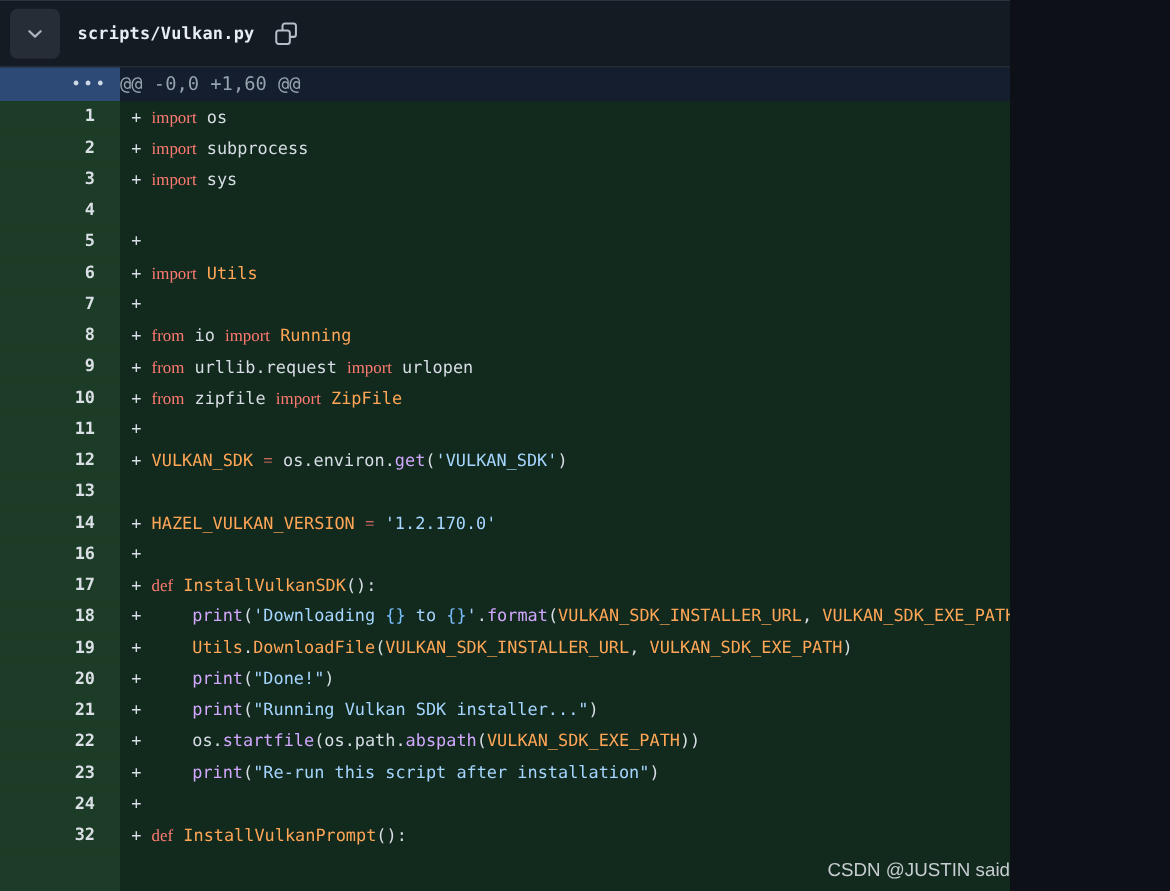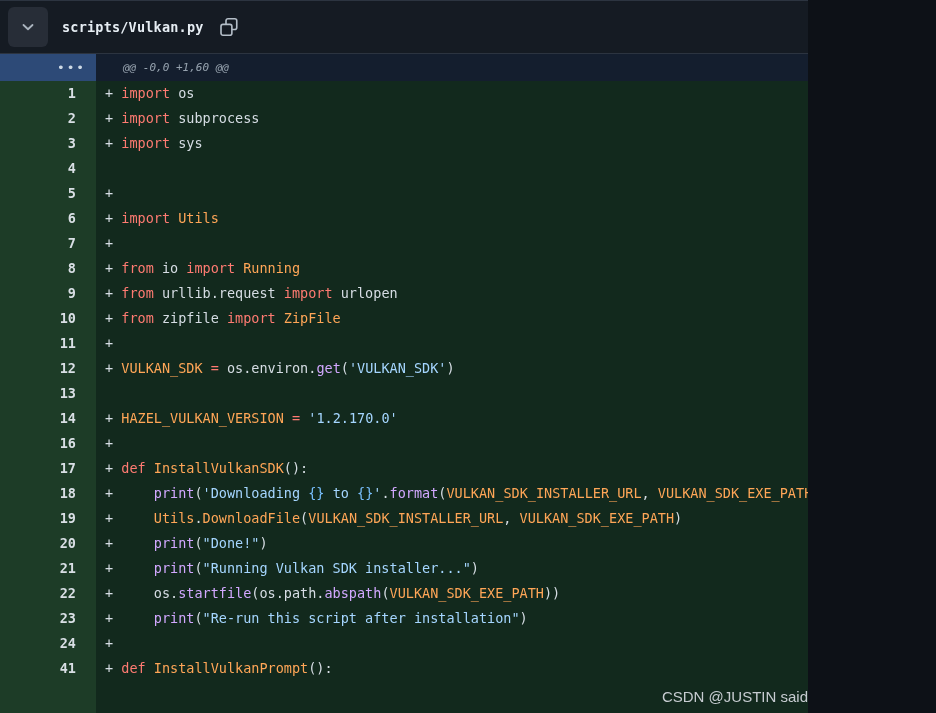--- a/index.html
+++ b/index.html
@@ -37,35 +37,35 @@
   }
   .hunk-row{display:flex;height:27px;flex:0 0 27px;}
   .hunk-gutter{
     width:96px;flex:0 0 96px;background:var(--hunk-gutter-bg);cursor:pointer;
     display:flex;align-items:center;justify-content:flex-end;padding-right:10px;
     border:none;
   }
   .hunk-dots{color:#cdd9e5;font-size:13px;letter-spacing:2px;line-height:1;font-family:"DejaVu Sans",sans-serif;}
   .hunk-text{
     flex:1;background:var(--hunk-bg);color:var(--hunk-text);
-    font-size:11px;line-height:27px;padding-left:27px;white-space:pre;font-style:italic;
+    font-size:15px;line-height:27px;white-space:pre;
   }
   .diff-lines{
     flex:1;
     background:linear-gradient(90deg,var(--add-gutter-bg) 0 96px,var(--add-bg) 96px 100%);
   }
   .diff-line{display:flex;height:25px;}
   .gutter-num{
     width:96px;flex:0 0 96px;background:var(--add-gutter-bg);
     text-align:right;padding-right:20px;color:var(--line-num);
     font-size:13.5px;line-height:25px;font-weight:600;cursor:pointer;
   }
   .code-cell{flex:1;background:var(--add-bg);padding-left:9px;overflow:hidden;}
   .code-text{white-space:pre;font-size:13.5px;line-height:25px;}
-  .tok-k{color:var(--tok-k);}
+  .tok-k{color:var(--tok-k);font-family:Liberation Serif, serif;}
   .tok-e{color:var(--tok-e);}
   .tok-f{color:var(--tok-f);}
   .tok-s{color:var(--tok-s);}
   .tok-b{color:var(--tok-b);}
   .tok-p{color:var(--tok-p);}
   .watermark{
     position:absolute;right:0;bottom:8px;color:var(--watermark);
     font:15px "Liberation Sans","DejaVu Sans",sans-serif;pointer-events:none;
   }
 </style>
@@ -185,19 +185,19 @@
       </div>
       <div class="diff-line">
         <div class="gutter-num">23</div>
         <div class="code-cell"><span class="code-text"><span class="tok-p">+ </span><span class="tok-p">    </span><span class="tok-f">print</span><span class="tok-p">(</span><span class="tok-s">"Re-run this script after installation"</span><span class="tok-p">)</span></span></div>
       </div>
       <div class="diff-line">
         <div class="gutter-num">24</div>
         <div class="code-cell"><span class="code-text"><span class="tok-p">+ </span></span></div>
       </div>
       <div class="diff-line">
-        <div class="gutter-num">41</div>
+        <div class="gutter-num">32</div>
         <div class="code-cell"><span class="code-text"><span class="tok-p">+ </span><span class="tok-k">def</span><span class="tok-p"> </span><span class="tok-e">InstallVulkanPrompt</span><span class="tok-p">():</span></span></div>
       </div>
     </div>
 
   <div class="watermark">CSDN @JUSTIN said</div>
 </div>
 
 </body></html>

